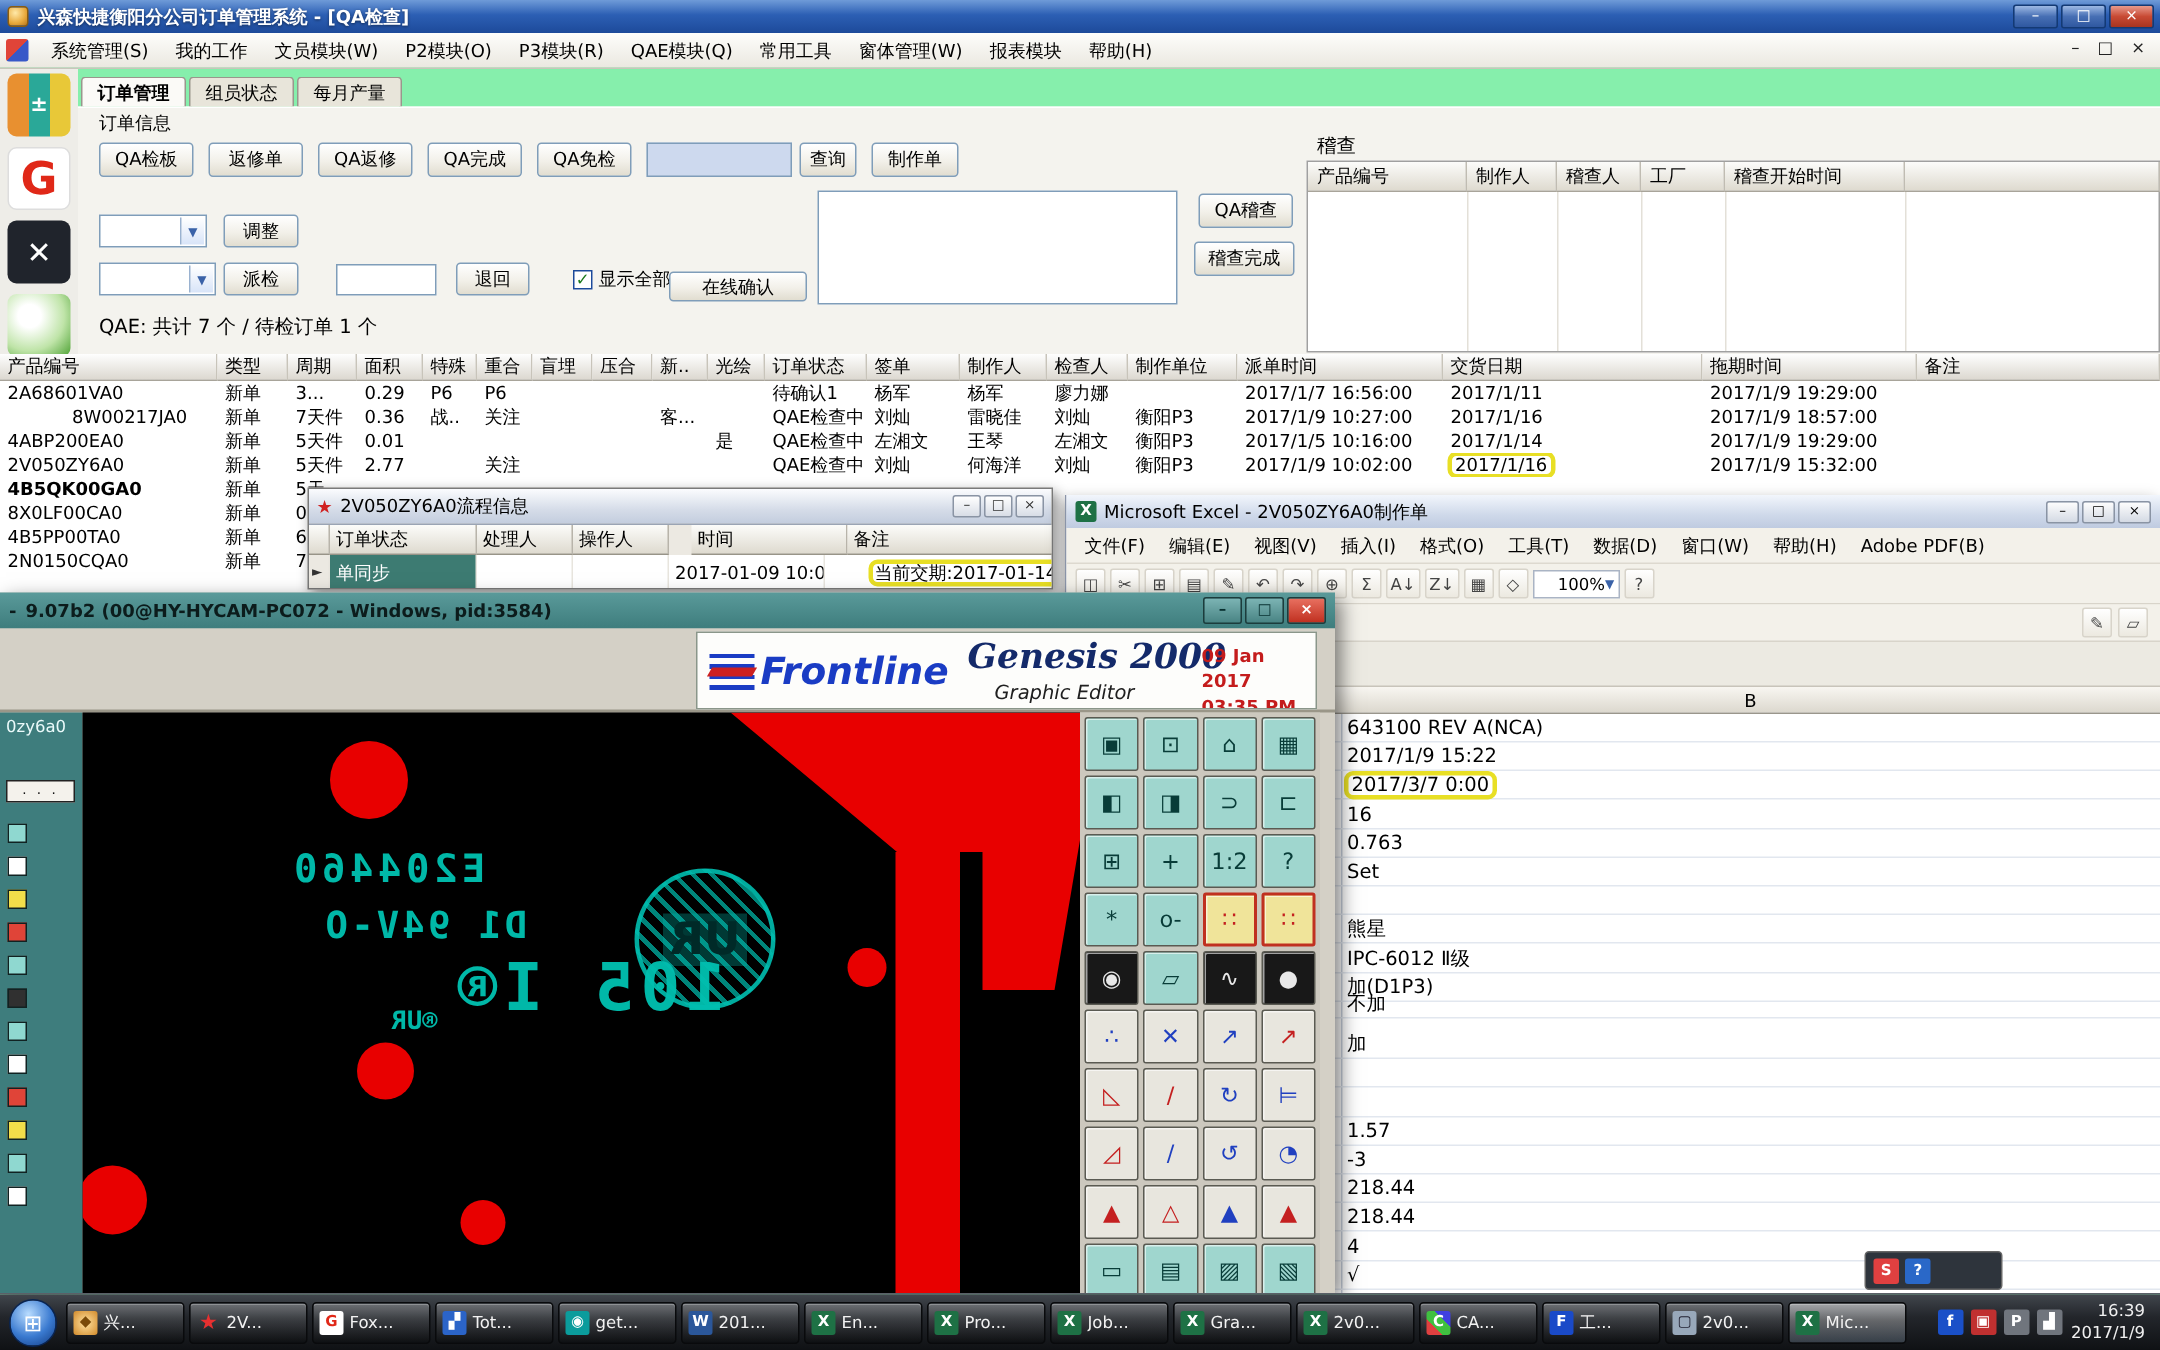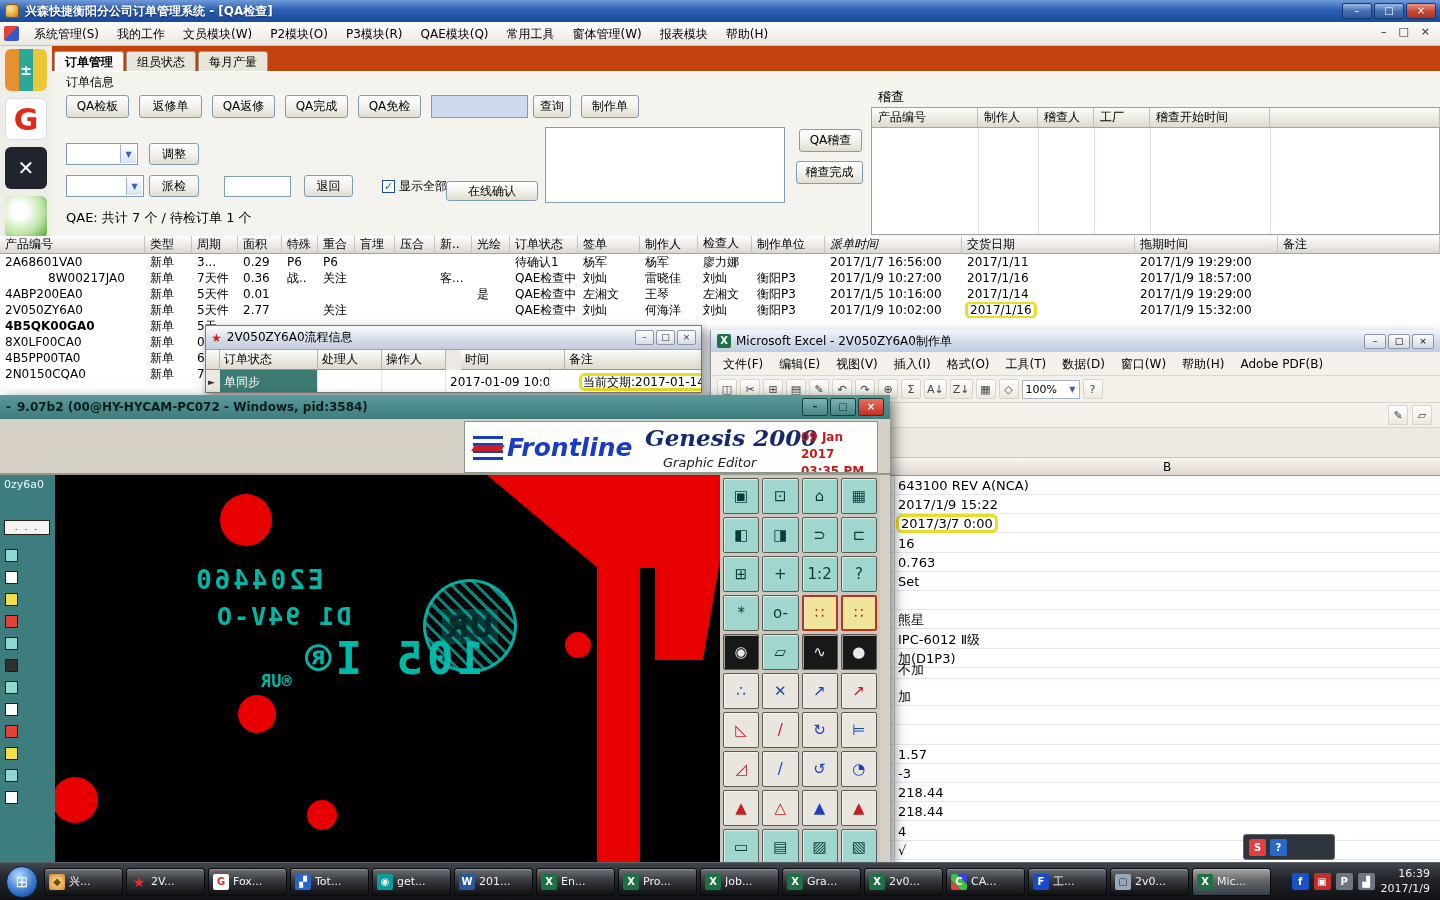--- a/index.html
+++ b/index.html
@@ -1,17 +1,17 @@
 <!DOCTYPE html>
 <html><head>
 <meta charset="utf-8">
 <style>
 *{margin:0;padding:0;box-sizing:border-box}
 body{font-family:"DejaVu Sans","Liberation Sans",sans-serif;font-size:12px;color:#000;background:#555}
-#screen{position:relative;width:1440px;height:900px;overflow:hidden;background:#c2410c}
+#screen{position:relative;width:1440px;height:900px;overflow:hidden;background:#86efac}
 
 
 #main-titlebar{position:absolute;left:0;top:0;width:1440px;height:22px;background:linear-gradient(#6f9bd8,#2c5fb4 45%,#1d4a9a);display:flex;align-items:center;gap:6px;padding:0 5px;color:#fff;z-index:1}
 #app-icon{width:14px;height:14px;border-radius:3px;background:radial-gradient(circle at 35% 30%,#ffe9a8,#e8a93c 60%,#b5761d);border:1px solid #8a5c10}
 #main-title{font-weight:bold;text-shadow:0 1px 2px rgba(0,0,0,.5);white-space:nowrap}
 .cap-group{position:absolute;right:4px;top:3px;display:flex;gap:2px}
 .cap-btn{width:30px;height:16px;border:1px solid #143a74;border-radius:2px;background:linear-gradient(#9db9e4,#476fb4 50%,#2f58a0);color:#fff;font-size:10px;line-height:14px;text-align:center}
 .cap-btn.close{background:linear-gradient(#e89a8c,#c84a34 50%,#a83420)}
 #main-menubar{position:absolute;left:0;top:22px;width:1440px;height:24px;background:linear-gradient(#fdfdfb,#ebe8e0);border-bottom:1px solid #c9c5bb;display:flex;align-items:center;z-index:1}
 #mdi-icon{width:15px;height:15px;margin:0 6px 0 4px;background:linear-gradient(135deg,#e04438 50%,#3858c8 50%);border-radius:2px;flex-shrink:0}
@@ -77,21 +77,21 @@
 #excel-window{position:absolute;left:710px;top:330px;width:730px;height:532px;background:#fff;border-left:1px solid #8a94a8;box-shadow:-3px 3px 10px rgba(0,0,0,.35);z-index:30}
 #xl-titlebar{height:22px;background:linear-gradient(#f2f6fc,#cfd9ea 60%,#bfcbe0);display:flex;align-items:center;gap:5px;padding:0 6px}
 .xl-app-icon{width:14px;height:14px;background:#1e7145;border-radius:2px;color:#fff;font-size:10px;font-weight:bold;text-align:center;line-height:14px;flex-shrink:0}
 #xl-caps{margin-left:auto;display:flex;gap:2px}
 .xl-cap{width:22px;height:15px;border:1px solid #8a94a4;border-radius:2px;background:linear-gradient(#fdfdfd,#d4dae4);font-size:9px;line-height:13px;text-align:center}
 #xl-menubar{height:24px;background:#f3f1ea;border-bottom:1px solid #ddd9cf;display:flex;align-items:center;padding-left:4px}
 .xl-menu-item{padding:0 8px;line-height:24px;font-size:12px;white-space:nowrap}
 #xl-toolbar{height:27px;background:#f3f1ea;border-bottom:1px solid #d8d4ca;display:flex;align-items:center;gap:3px;padding:0 6px}
 #xl-toolbar-icons{display:flex;gap:3px;align-items:center}
 .xl-tbtn{min-width:20px;height:20px;border:1px solid #d8d4ca;border-radius:2px;background:linear-gradient(#fff,#ece9e0);font-size:11px;display:flex;align-items:center;justify-content:center;color:#444;padding:0 2px}
-#xl-zoom{width:58px;height:19px;background:#fff;border:1px solid #aab4c4;font-size:11px;display:flex;align-items:center;justify-content:space-between;padding:0 3px}
+#xl-zoom{width:58px;height:19px;background:#fff;border:1px solid #aab4c4;font-size:11px;display:flex;align-items:center;justify-content:space-between;padding:0 16px}
 #xl-row2{height:25px;background:#f3f1ea;border-bottom:1px solid #d8d4ca;display:flex;align-items:center;justify-content:flex-end;gap:4px;padding:0 8px}
 #xl-formula{height:30px;background:#eceae2;border-bottom:1px solid #c8c4ba}
 #xl-colheader{position:relative;height:18px;background:linear-gradient(#f8f6f1,#dcd8ce);border-bottom:1px solid #9a968c;font-size:12px}
 #xl-colB{position:absolute;left:183px;right:0;text-align:center;line-height:18px}
 #xl-sheet{position:relative;height:386px;background:#fff;overflow:hidden}
 .xl-vline{position:absolute;left:183px;top:0;bottom:0;width:1px;background:#c9d1de}
 .xl-row{position:absolute;left:0;width:100%;height:19px;border-bottom:1px solid #e2e7ef}
 .xl-cell{position:absolute;left:187px;font-size:13px;line-height:19px;white-space:nowrap}
 
 
@@ -271,23 +271,23 @@
         <div class="ot-h" style="width: 44px;">面积</div>
         <div class="ot-h" style="width: 36px;">特殊</div>
         <div class="ot-h" style="width: 37px;">重合</div>
         <div class="ot-h" style="width: 40px;">盲埋</div>
         <div class="ot-h" style="width: 40px;">压合</div>
         <div class="ot-h" style="width: 37px;">新..</div>
         <div class="ot-h" style="width: 38px;">光绘</div>
         <div class="ot-h" style="width: 68px;">订单状态</div>
         <div class="ot-h" style="width: 62px;">签单</div>
         <div class="ot-h" style="width: 58px;">制作人</div>
-        <div class="ot-h" style="width: 54px; font-family: Liberation Mono, monospace;">检查人</div>
+        <div class="ot-h" style="width: 54px;">检查人</div>
         <div class="ot-h" style="width: 73px;">制作单位</div>
-        <div class="ot-h" style="width: 137px; font-style: italic;">派单时间</div>
+        <div class="ot-h" style="width: 137px;">派单时间</div>
         <div class="ot-h" style="width: 173px;">交货日期</div>
         <div class="ot-h" style="width: 143px;">拖期时间</div>
         <div class="ot-h" style="width: 162px;">备注</div>
       </div>
     <div id="order-tbody">
         <div class="ot-r">
           <div class="ot-c" style="width: 145px;">2A68601VA0</div>
           <div class="ot-c" style="width: 47px;">新单</div>
           <div class="ot-c" style="width: 46px;">3...</div>
           <div class="ot-c" style="width: 44px;">0.29</div>

